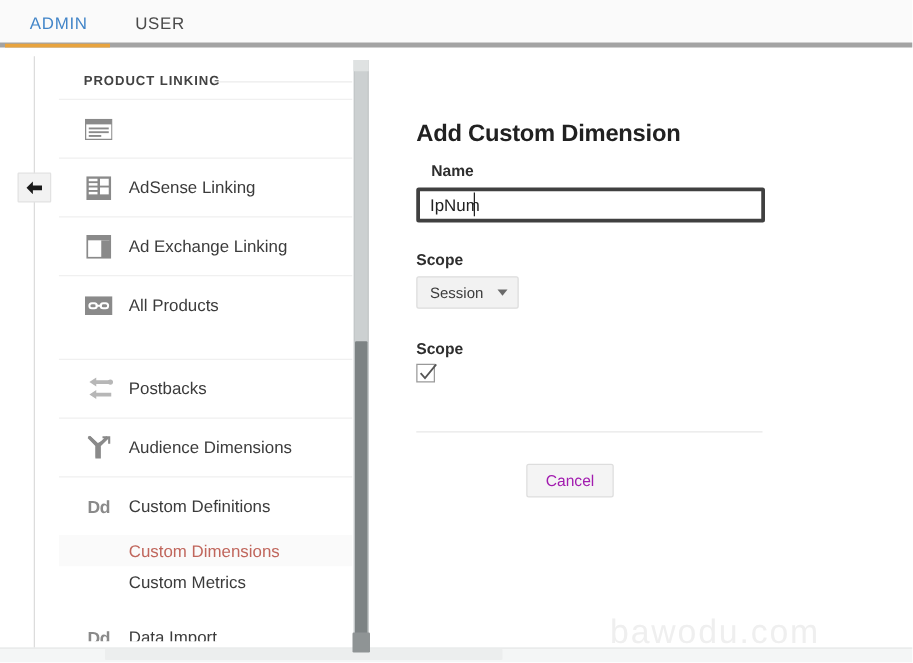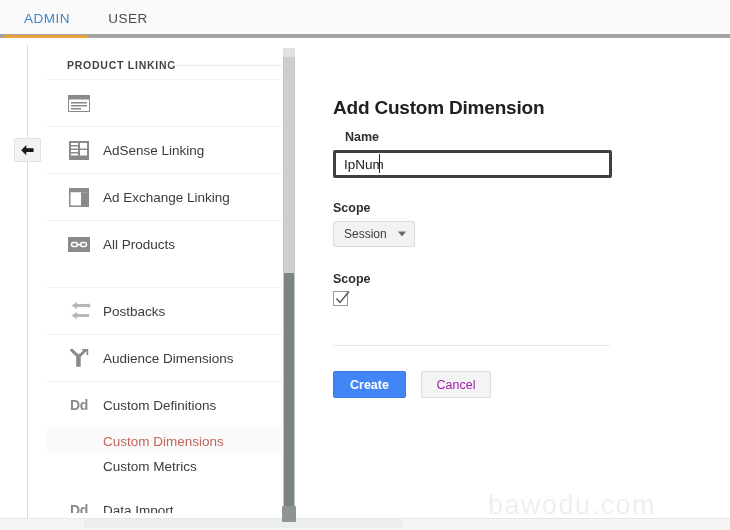--- a/index.html
+++ b/index.html
@@ -465,21 +465,20 @@
 
     <div class="field-label" id="label-active">Scope</div>
     <div id="active-checkbox">
       <svg width="17" height="17" viewBox="0 0 17 17">
         <path d="M2.5 8.5 L6 12.5 L15 1.5" fill="none" stroke="#555555" stroke-width="1.4"></path>
       </svg>
     </div>
 
     <div id="form-divider"></div>
 
-    <button id="create-button">Create</button>
     <button id="cancel-button">Cancel</button>
 
     <div id="watermark">bawodu.com</div>
   </div>
 
   <div id="hb-track"></div>
   <div id="hb-thumb"></div>
   <div id="hb-corner"></div>
 
 </div>

